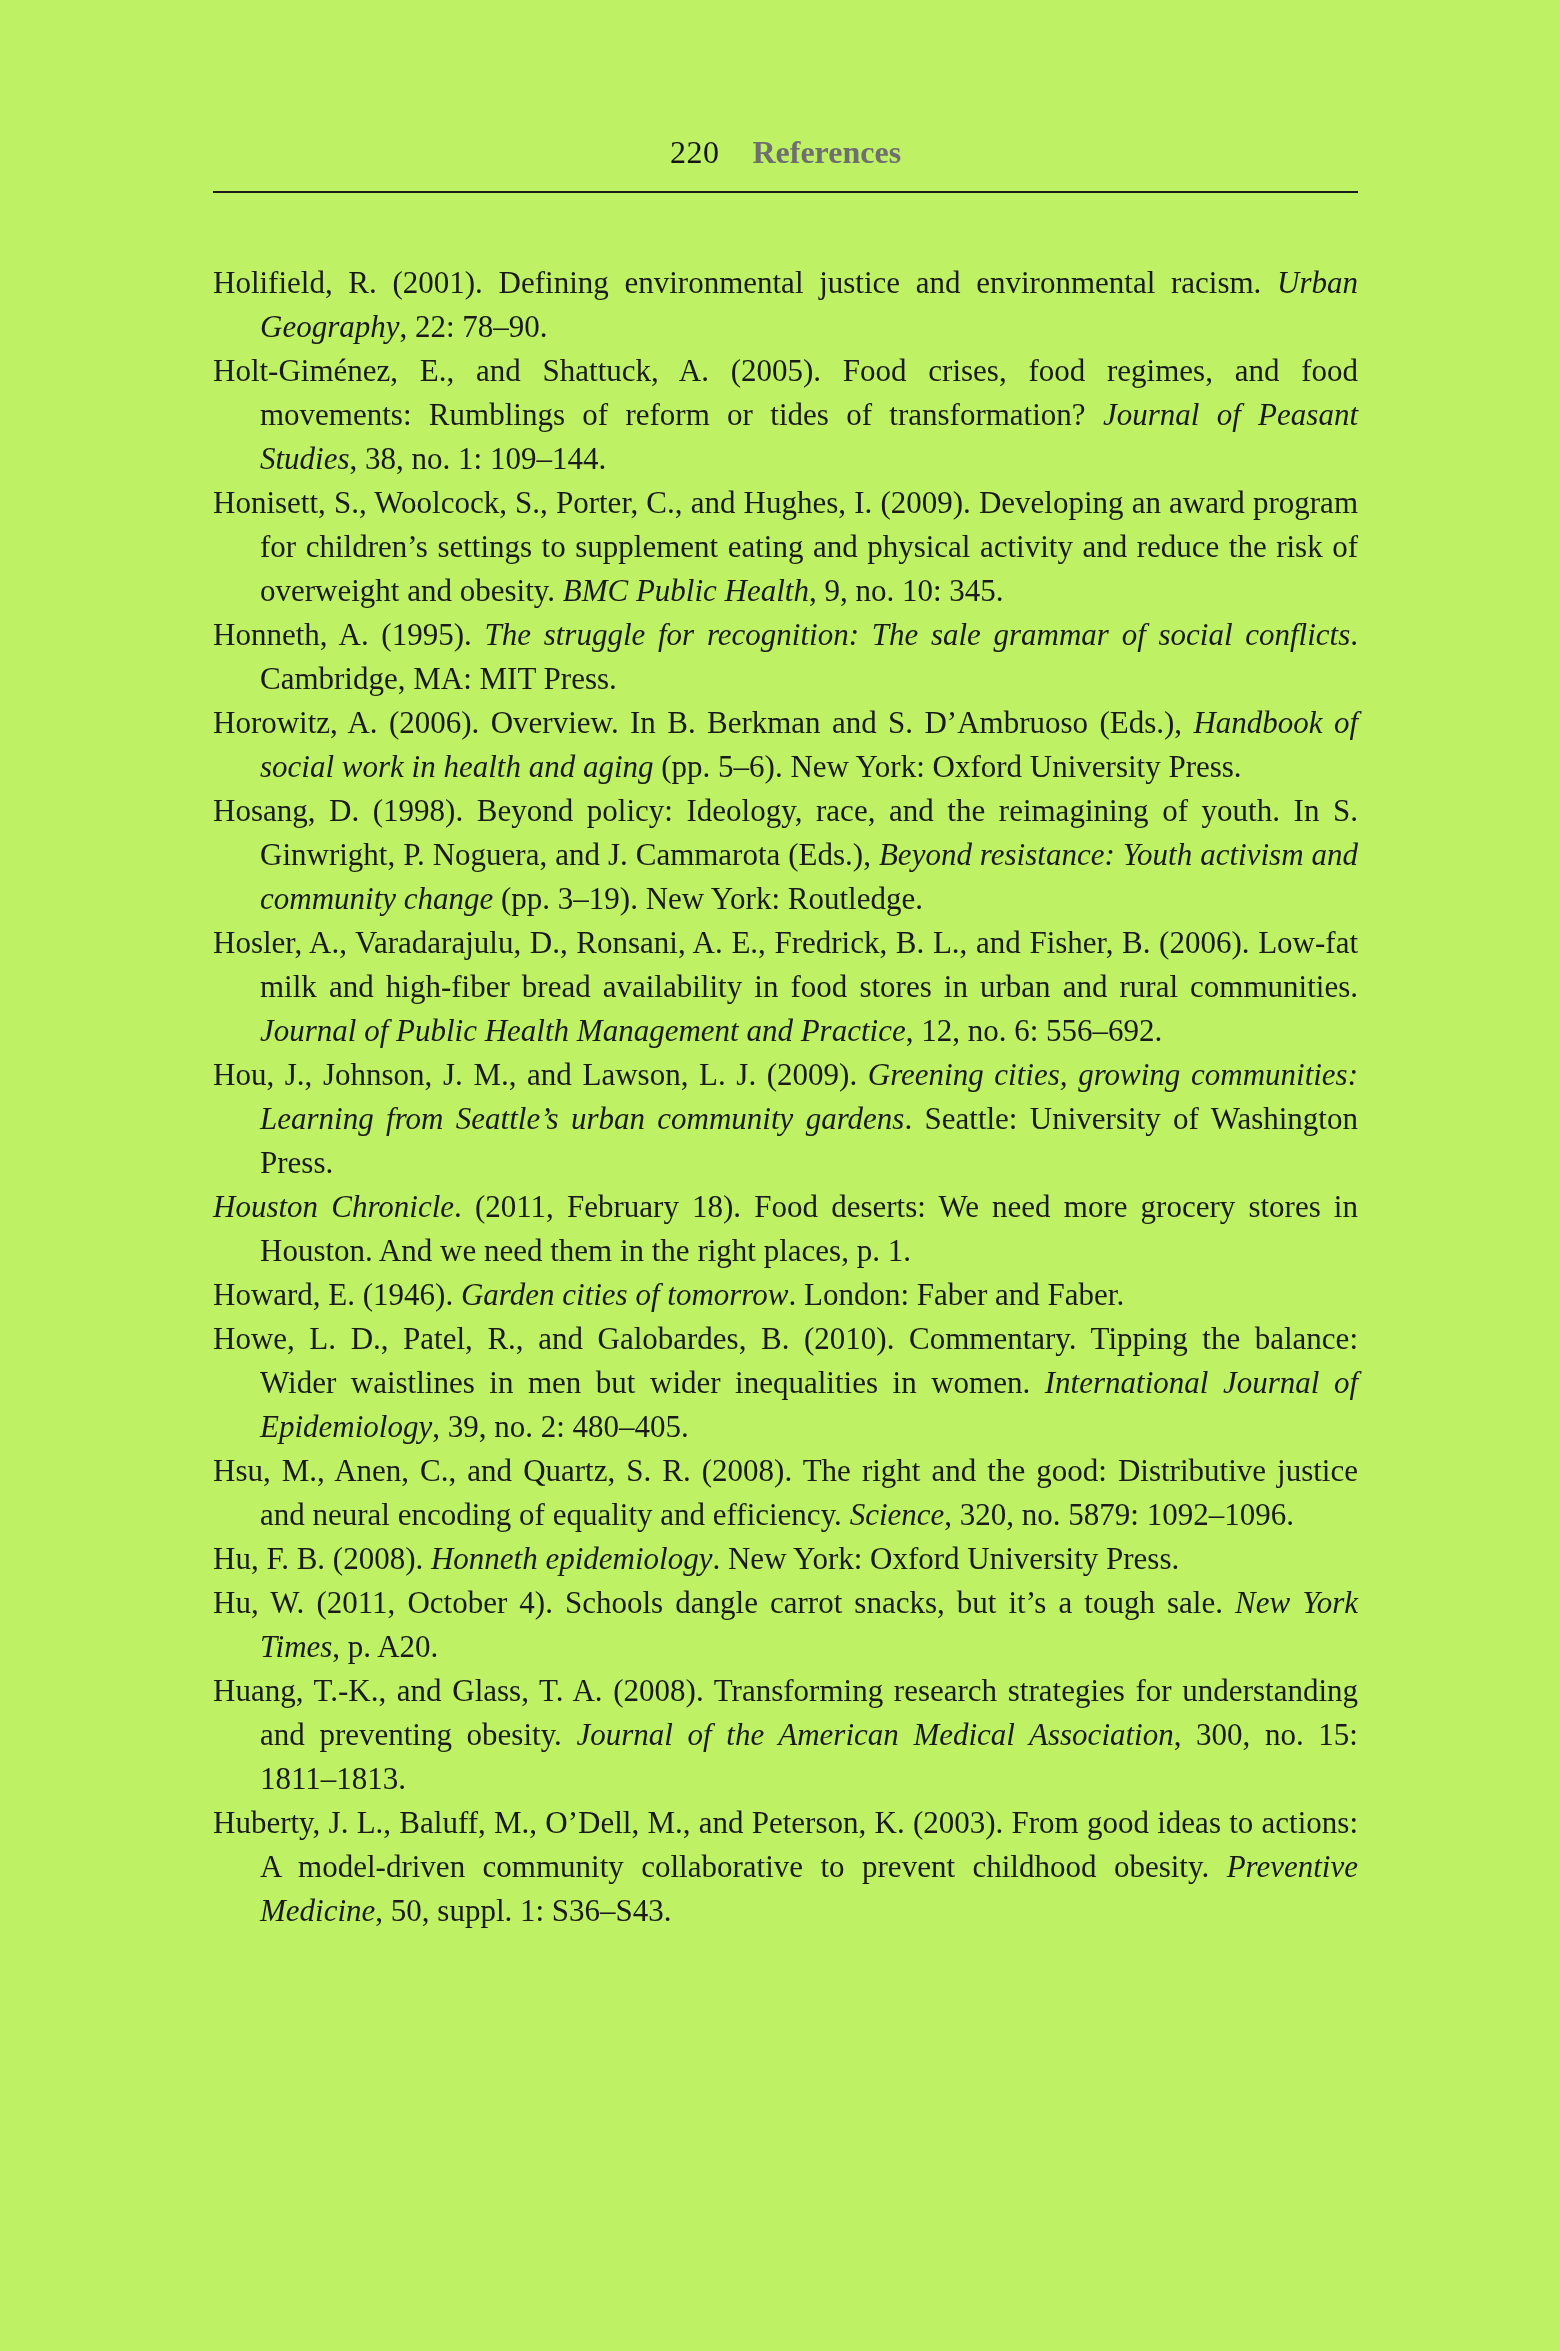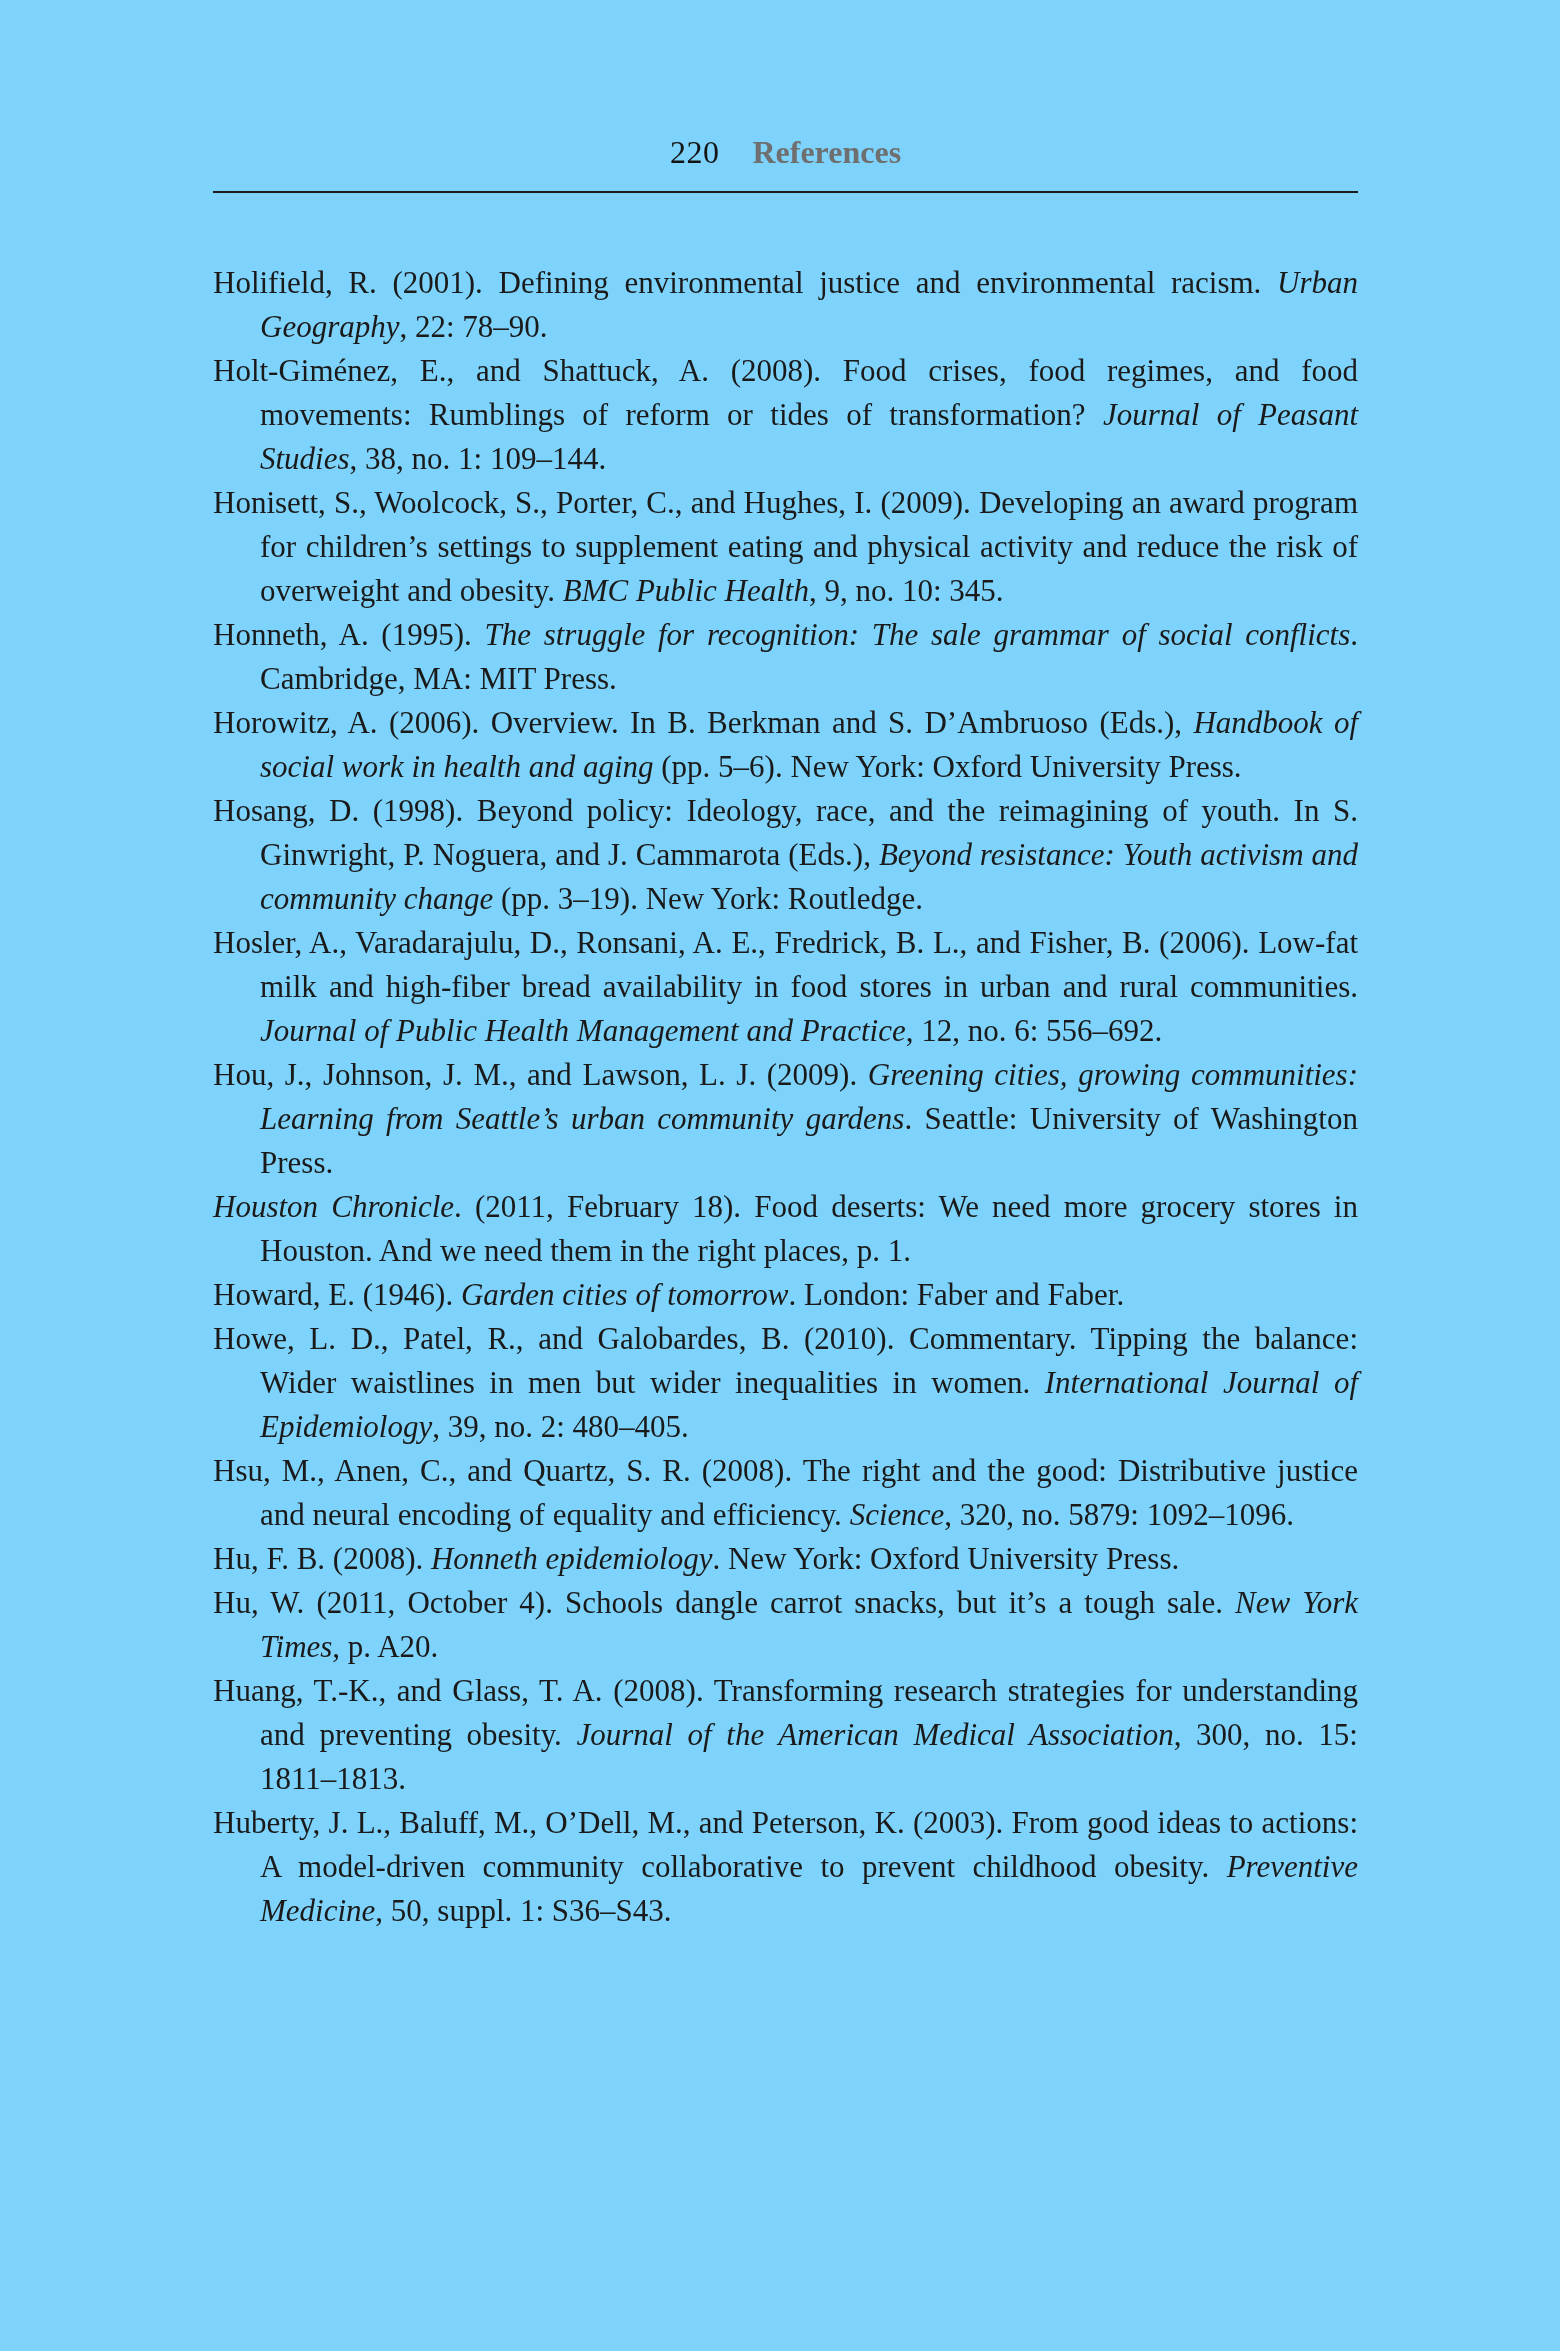--- a/index.html
+++ b/index.html
@@ -11,21 +11,21 @@
     width: 1560px;
     height: 2351px;
     font-family: "Liberation Serif", serif;
     color: #1a1a1a;
     -webkit-font-smoothing: antialiased;
   }
   .page {
     position: relative;
     width: 1560px;
     height: 2351px;
-    background: #7dd3fc;
+    background: #bef264;
     overflow: hidden;
   }
   .content {
     position: absolute;
     left: 213px;
     top: 0;
     width: 1145px;
   }
   .running-head {
     margin-top: 134px;
@@ -75,21 +75,21 @@
 
     <div class="running-head">
       <span class="page-number">220</span><span class="section-title">References</span>
     </div>
 
     <hr class="header-rule">
 
     <div class="references">
 
     <p class="ref"><span>Holifield, R. (2001). Defining environmental justice and environmental racism. </span><em>Urban Geography</em><span>, 22: 78–90.</span></p>
-        <p class="ref"><span>Holt-Giménez, E., and Shattuck, A. (2008). Food crises, food regimes, and food movements: Rumblings of reform or tides of transformation? </span><em>Journal of Peasant Studies</em><span>, 38, no. 1: 109–144.</span></p>
+        <p class="ref"><span>Holt-Giménez, E., and Shattuck, A. (2005). Food crises, food regimes, and food movements: Rumblings of reform or tides of transformation? </span><em>Journal of Peasant Studies</em><span>, 38, no. 1: 109–144.</span></p>
         <p class="ref"><span>Honisett, S., Woolcock, S., Porter, C., and Hughes, I. (2009). Developing an award program for children’s settings to supplement eating and physical activity and reduce the risk of overweight and obesity. </span><em>BMC Public Health</em><span>, 9, no. 10: 345.</span></p>
         <p class="ref"><span>Honneth, A. (1995). </span><em>The struggle for recognition: The sale grammar of social conflicts</em><span>. Cambridge, MA: MIT Press.</span></p>
         <p class="ref"><span>Horowitz, A. (2006). Overview. In B. Berkman and S. D’Ambruoso (Eds.), </span><em>Handbook of social work in health and aging</em><span> (pp. 5–6). New York: Oxford University Press.</span></p>
         <p class="ref"><span>Hosang, D. (1998). Beyond policy: Ideology, race, and the reimagining of youth. In S. Ginwright, P. Noguera, and J. Cammarota (Eds.), </span><em>Beyond resistance: Youth activism and community change</em><span> (pp. 3–19). New York: Routledge.</span></p>
         <p class="ref"><span>Hosler, A., Varadarajulu, D., Ronsani, A. E., Fredrick, B. L., and Fisher, B. (2006). Low-fat milk and high-fiber bread availability in food stores in urban and rural communities. </span><em>Journal of Public Health Management and Practice</em><span>, 12, no. 6: 556–692.</span></p>
         <p class="ref"><span>Hou, J., Johnson, J. M., and Lawson, L. J. (2009). </span><em>Greening cities, growing communities: Learning from Seattle’s urban community gardens</em><span>. Seattle: University of Washington Press.</span></p>
         <p class="ref"><em>Houston Chronicle</em><span>. (2011, February 18). Food deserts: We need more grocery stores in Houston. And we need them in the right places, p. 1.</span></p>
         <p class="ref"><span>Howard, E. (1946). </span><em>Garden cities of tomorrow</em><span>. London: Faber and Faber.</span></p>
         <p class="ref"><span>Howe, L. D., Patel, R., and Galobardes, B. (2010). Commentary. Tipping the balance: Wider waistlines in men but wider inequalities in women. </span><em>International Journal of Epidemiology</em><span>, 39, no. 2: 480–405.</span></p>
         <p class="ref"><span>Hsu, M., Anen, C., and Quartz, S. R. (2008). The right and the good: Distributive justice and neural encoding of equality and efficiency. </span><em>Science</em><span>, 320, no. 5879: 1092–1096.</span></p>

